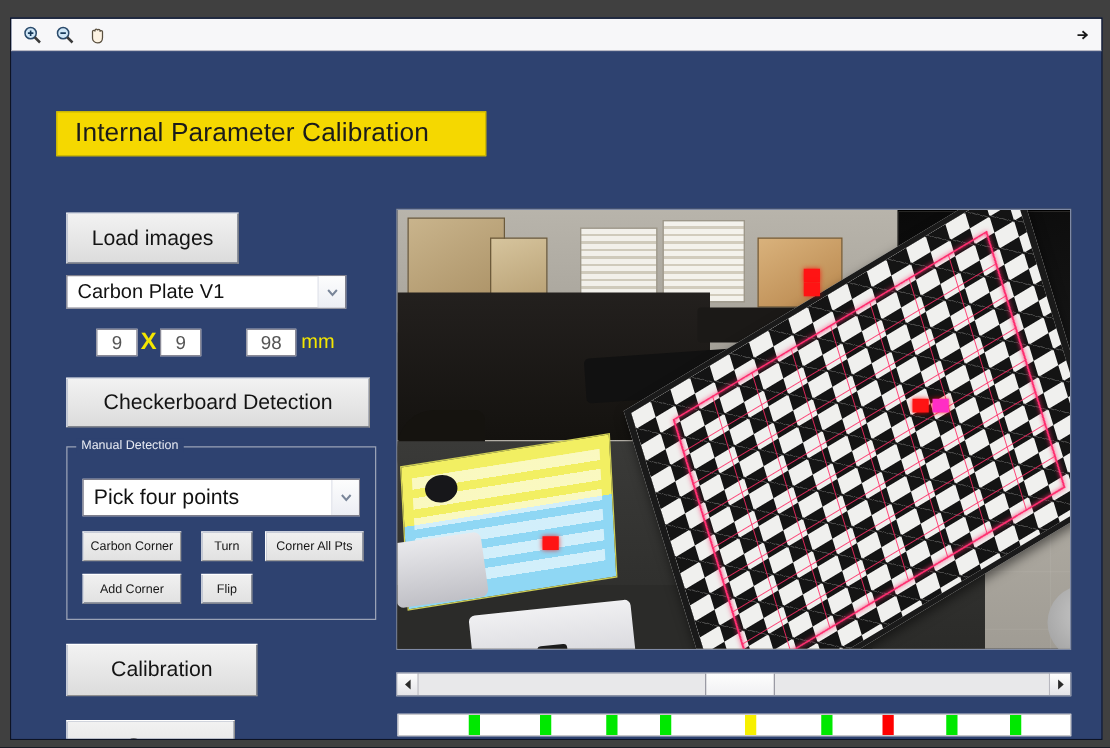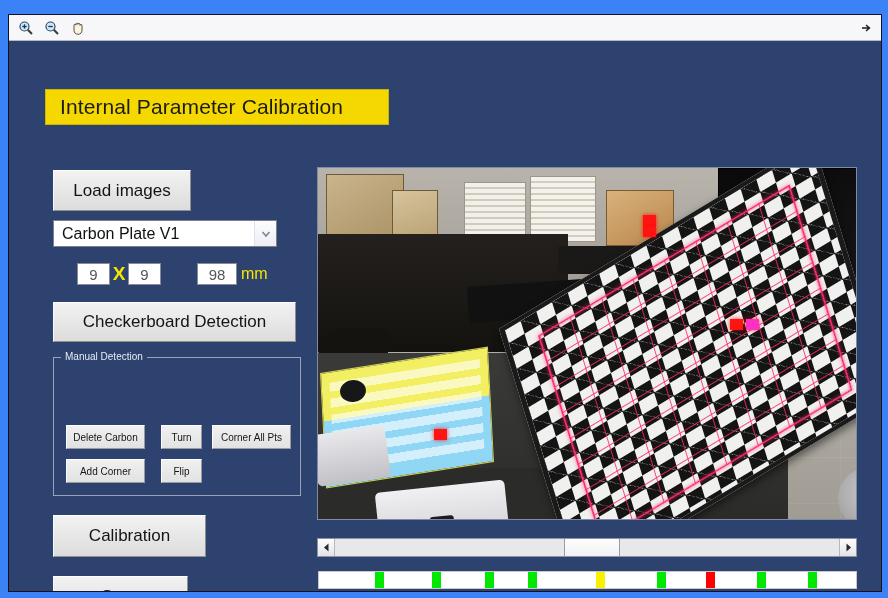--- a/index.html
+++ b/index.html
@@ -4,21 +4,21 @@
 <style>
   * { box-sizing: border-box; }
   html, body {
     margin: 0; padding: 0;
     background: #000000;
     font-family: "Liberation Sans", sans-serif;
   }
   #app {
     position: relative;
     width: 888px; height: 598px;
-    background: #3b82f6;
+    background: #404040;
     overflow: hidden;
   }
 
   
   .win-frame {
     position: absolute;
     left: 8px; top: 14px;
     width: 874px; height: 578px;
     background: #2e4270;
     border: 1px solid #0d1324;
@@ -431,22 +431,30 @@
       <div class="xmark">X</div>
       <div class="numbox" id="num-cols">9</div>
       <div class="numbox" id="num-size">98</div>
       <div class="unit-mm">mm</div>
 
       <div class="mbtn" id="btn-checker">Checkerboard Detection</div>
 
       <div class="groupbox"></div>
       <div class="groupbox-label">Manual Detection</div>
 
-
-      <div class="sbtn" id="b-delcorner">Delete Carbon</div>
+      <div class="mselect" id="sel-pick">
+        <span class="sel-text">Pick four points</span>
+        <span class="sel-arrow">
+          <svg width="10" height="8" viewBox="0 0 10 8">
+            <path d="M1.5 2 L5 6 L8.5 2" stroke="#7a8699" stroke-width="1.6" fill="none"></path>
+          </svg>
+        </span>
+      </div>
+
+      <div class="sbtn" id="b-delcorner">Carbon Corner</div>
       <div class="sbtn" id="b-turn">Turn</div>
       <div class="sbtn" id="b-delall">Corner All Pts</div>
       <div class="sbtn" id="b-addcorner">Add Corner</div>
       <div class="sbtn" id="b-flip">Flip</div>
 
       <div class="mbtn" id="btn-calibration">Calibration</div>
       <div class="mbtn" id="btn-save">Save</div>
 
       <div class="imgbox">
         <div class="scene">

